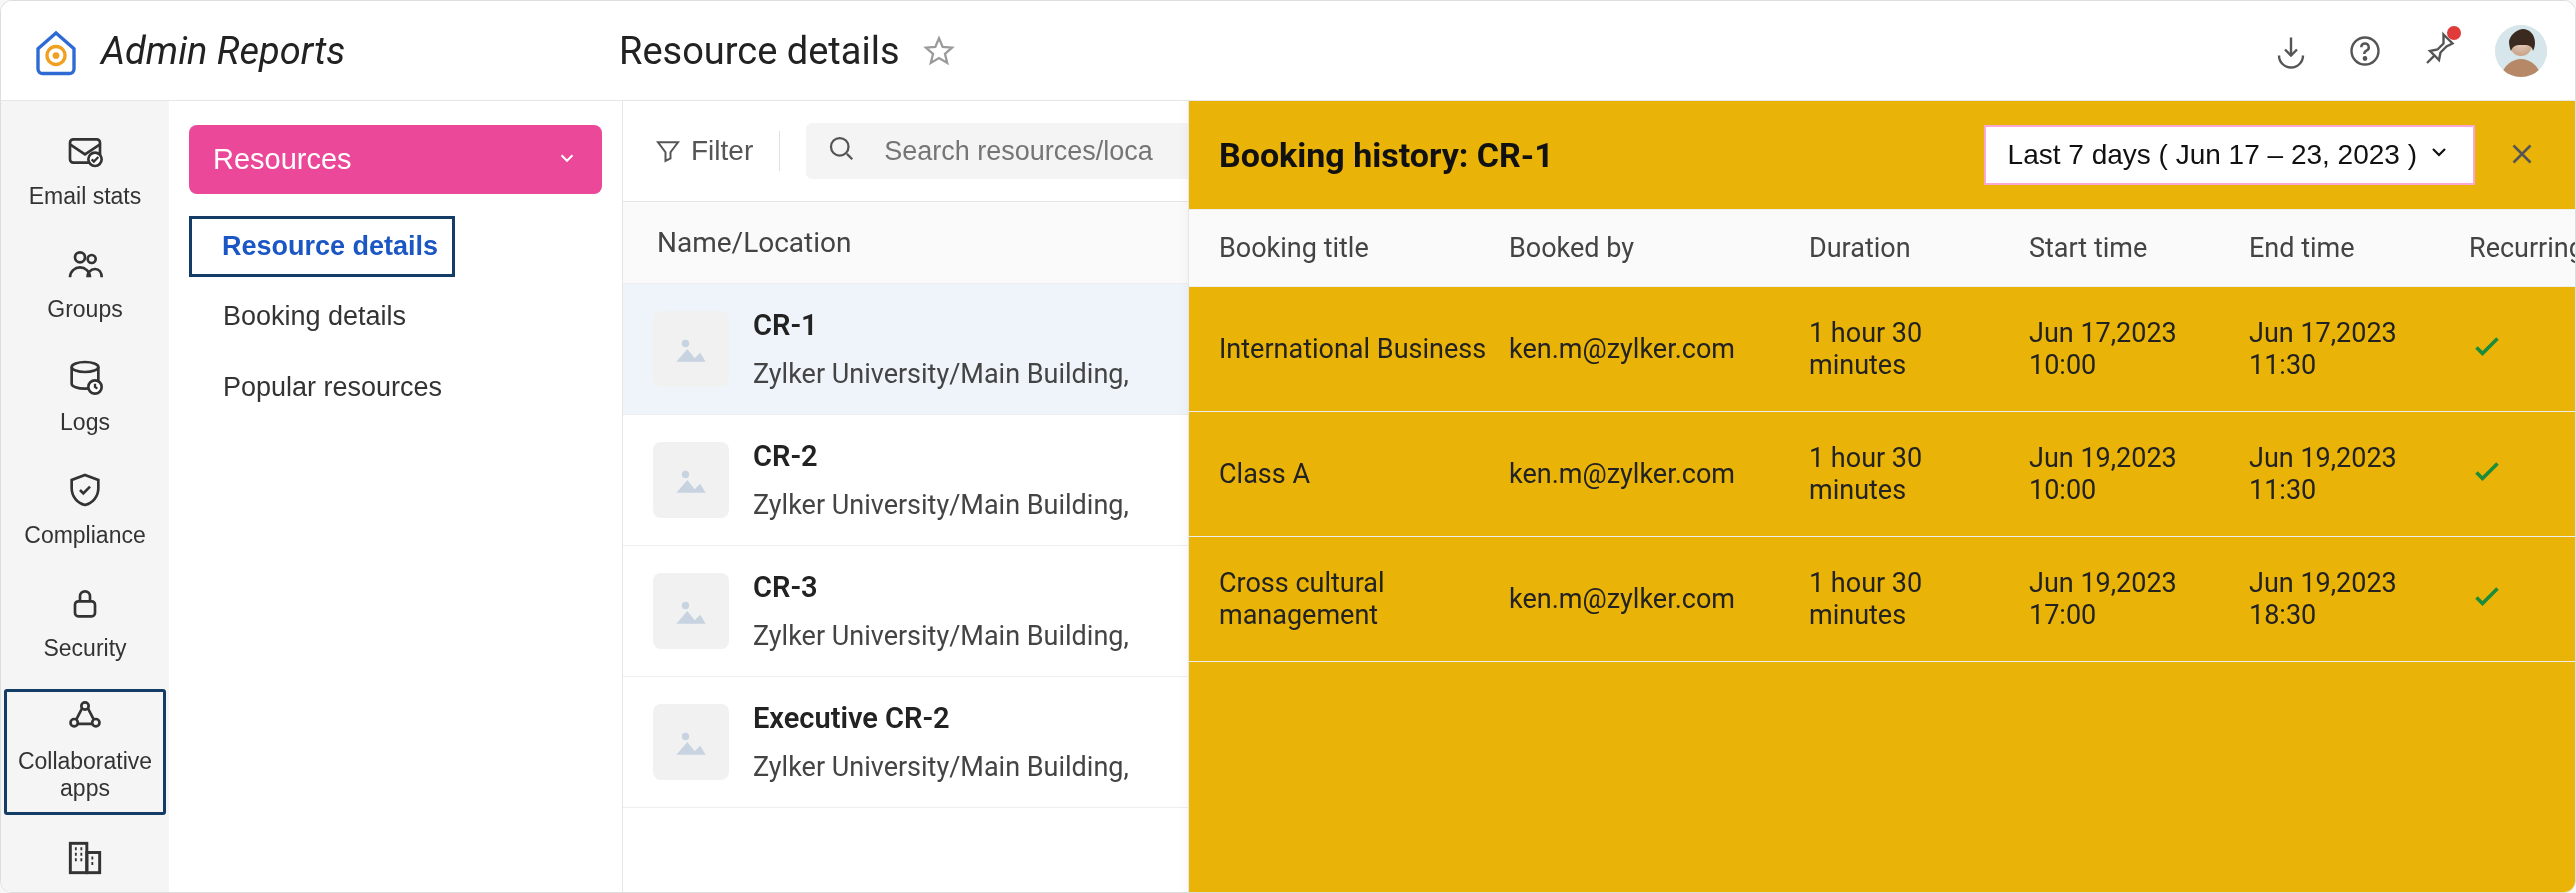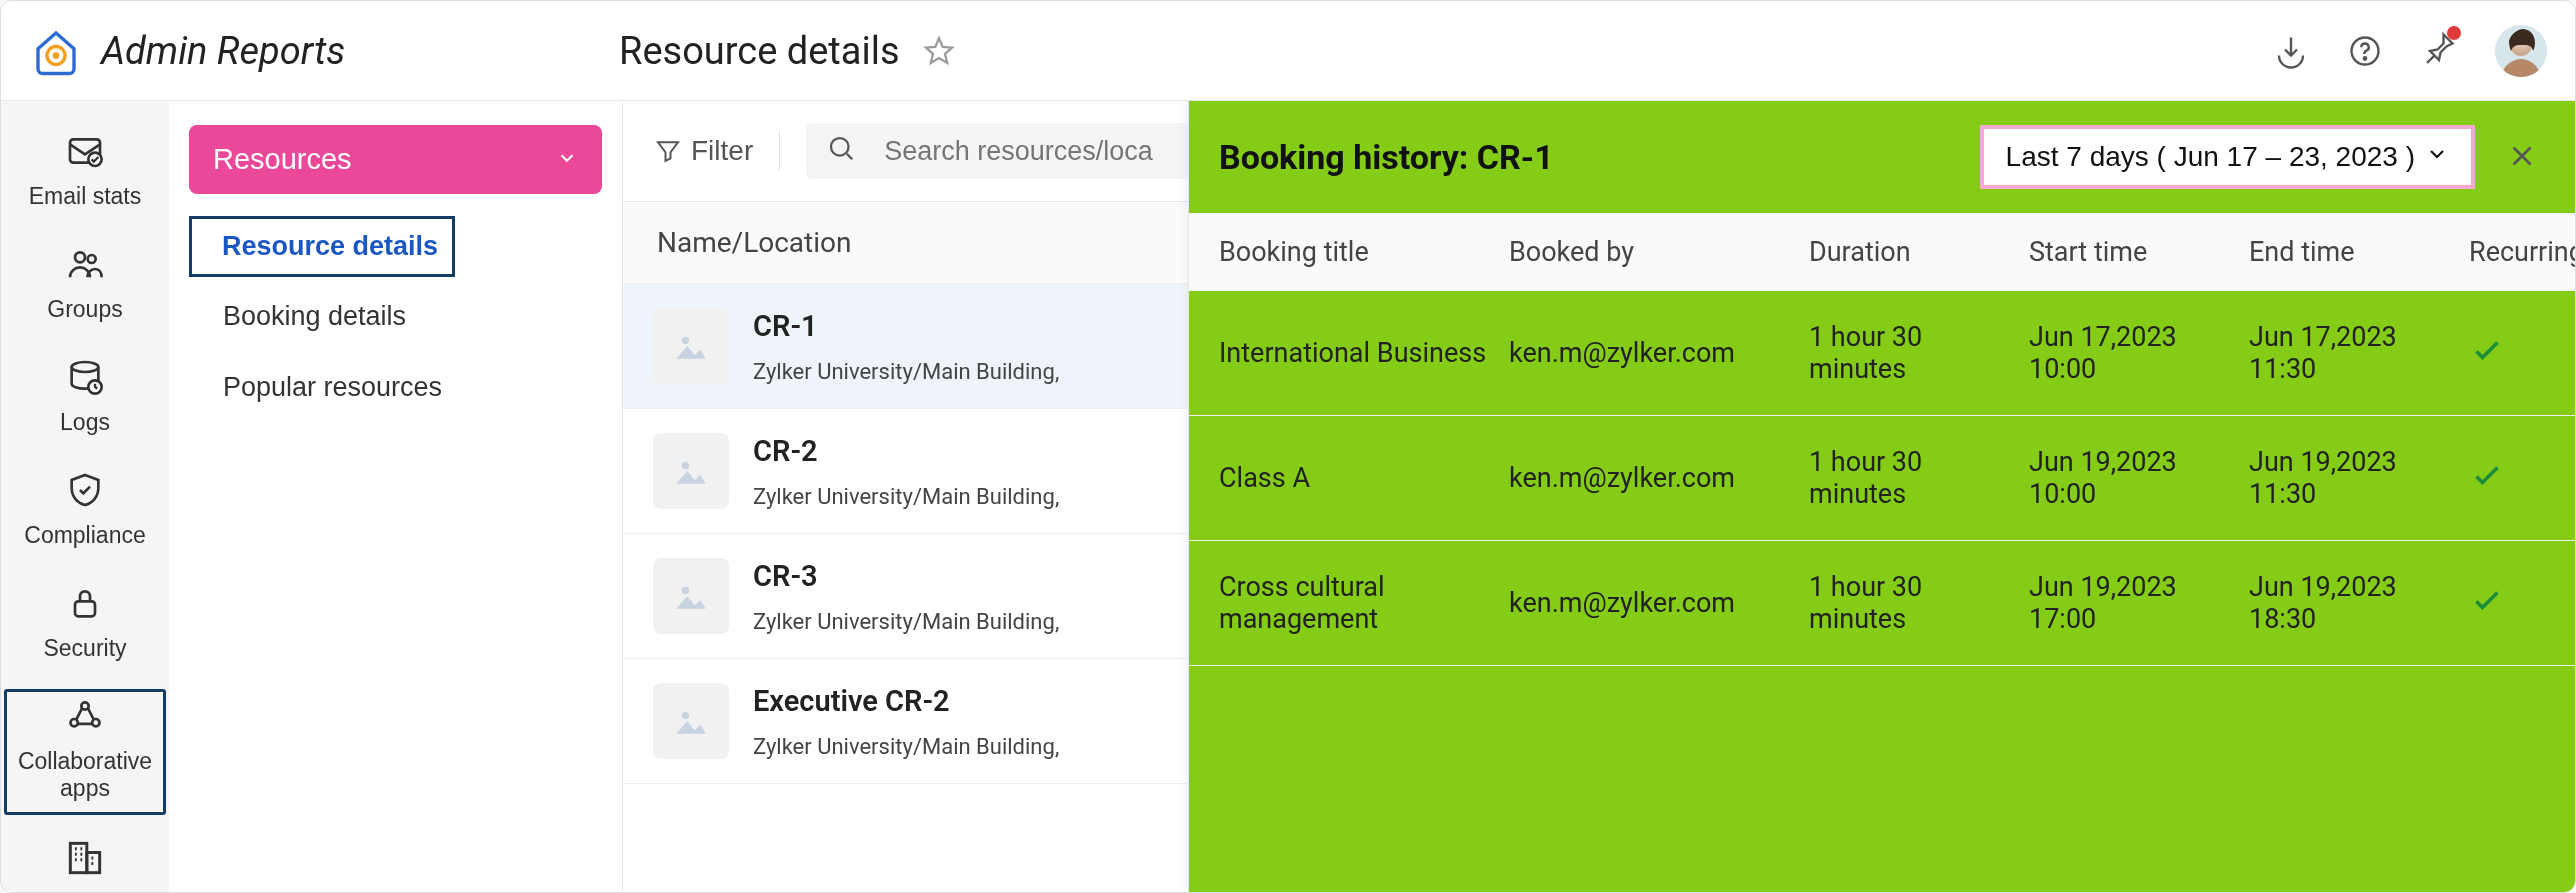--- a/index.html
+++ b/index.html
@@ -155,41 +155,41 @@
   .resource-row.selected { background:#eff4fb; }
   .thumb {
     width:76px; height:76px; border-radius:8px;
     background:#f1f1f1;
     display:flex; align-items:center; justify-content:center;
     flex-shrink:0;
   }
   .thumb svg { width:44px; height:44px; }
   .res-texts { display:flex; flex-direction:column; gap:16px; overflow:hidden;}
   .res-name { font-size:29px; font-weight:600; color:#222;}
-  .res-loc { font-size:22px; color:#444; white-space:nowrap; overflow:hidden; text-overflow:ellipsis;}
+  .res-loc { font-size:27px; color:#444; white-space:nowrap; overflow:hidden; text-overflow:ellipsis;}
 
   
   .right-panel {
     position:absolute; top:0; right:0; bottom:0;
     width: 1387px;
-    background:#84cc16;
+    background:#eab308;
     border-left:1px solid #e6e6e6;
     box-shadow: -2px 0 10px rgba(0,0,0,.04);
     display:flex; flex-direction:column;
   }
   .rp-header {
     display:flex; align-items:center;
     padding: 24px 30px;
     gap: 24px;
     border-bottom:1px solid #eee;
   }
   .rp-title { font-size:34px; font-weight:700; color:#111; white-space:nowrap;}
   .rp-spacer { flex:1; }
   .date-range-btn {
-    border: 4px solid #f9a8d4;
+    border: 2px solid #f9a8d4;
     background:#fff; color:#111;
     font-size:28px;
     padding: 12px 22px;
     display:flex; align-items:center; gap:10px;
     cursor:pointer;
   }
   .date-range-btn svg { width:24px; height:24px; }
   .close-btn { background:none; border:none; color:#555; cursor:pointer; padding:6px; }
   .close-btn svg { width:34px; height:34px; }
 

